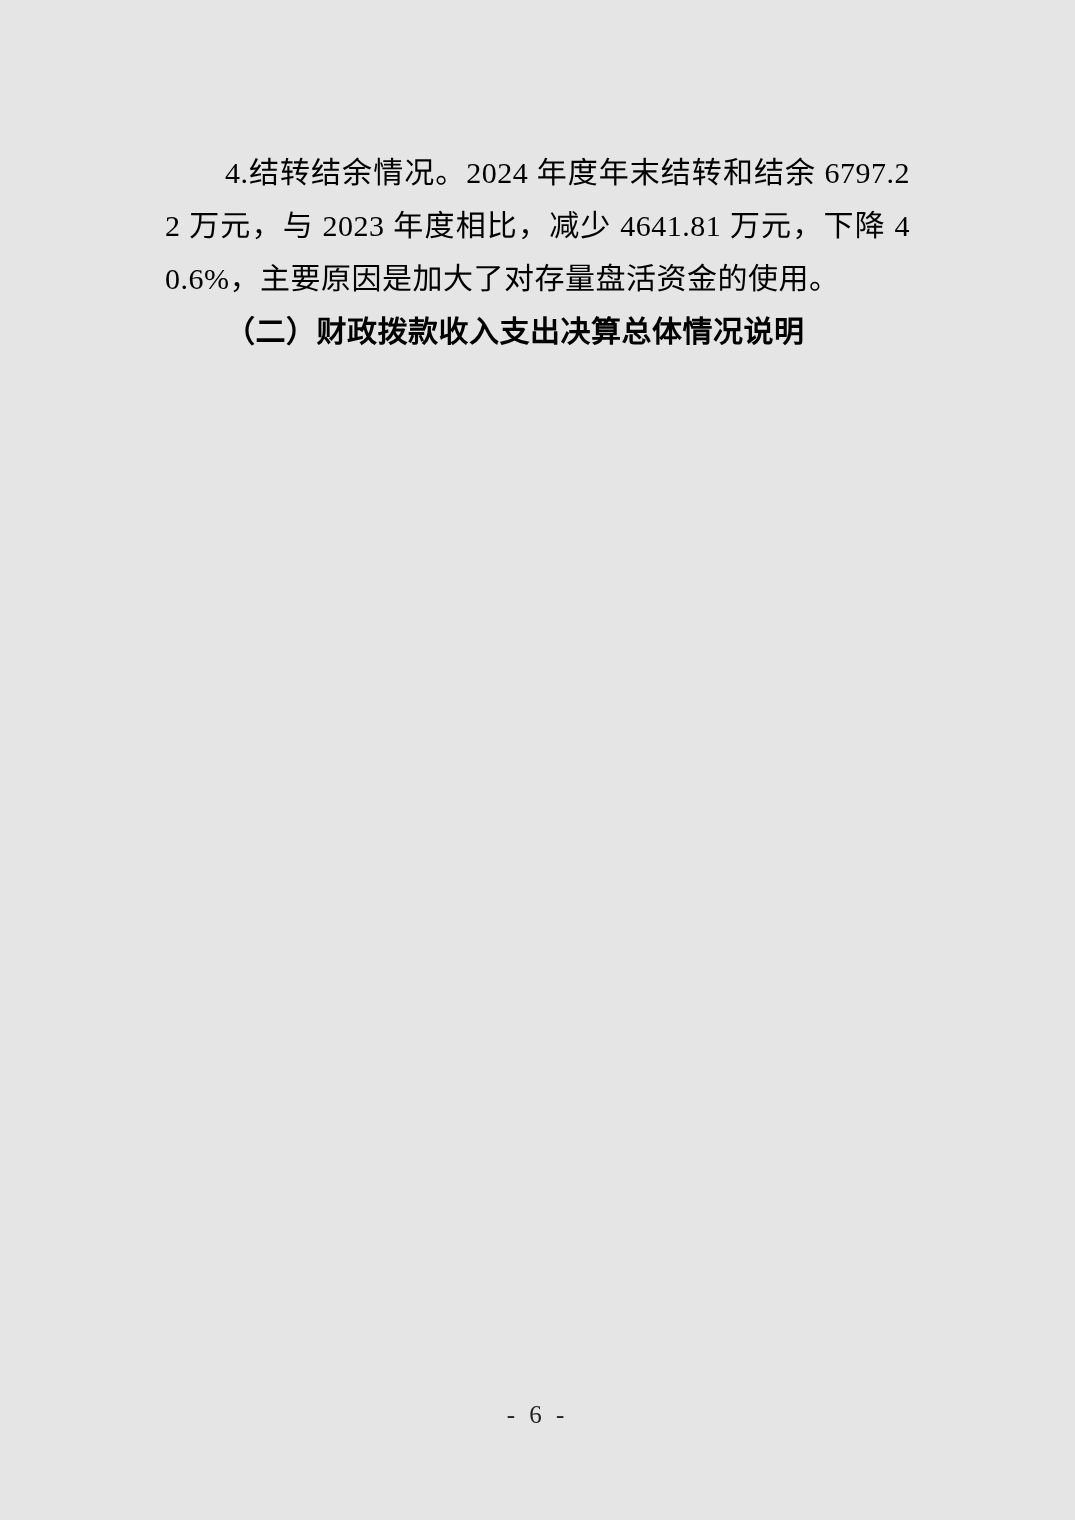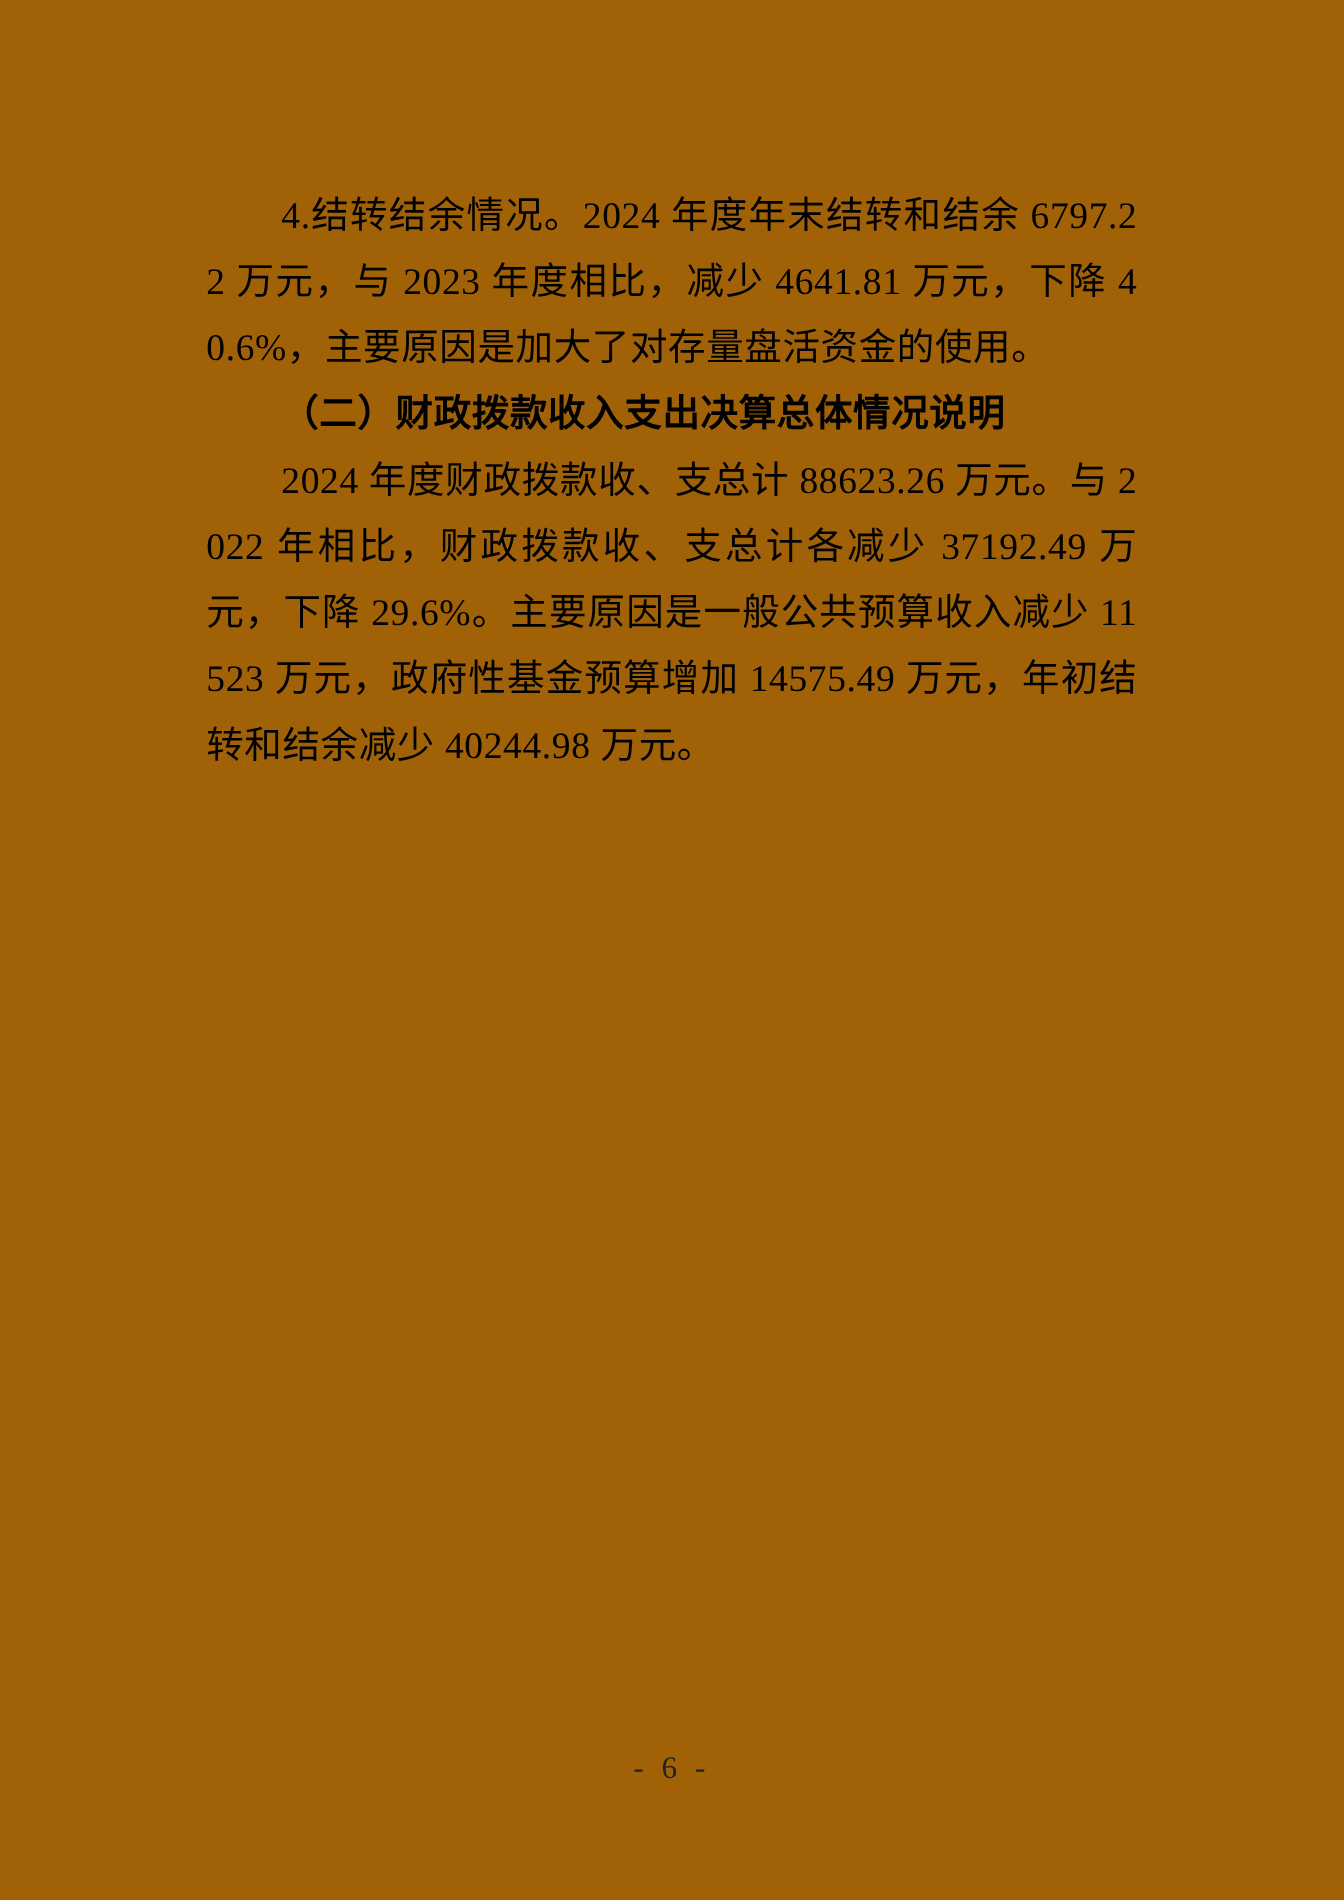--- a/index.html
+++ b/index.html
@@ -4,21 +4,21 @@
 <style>
   html, body {
     margin: 0;
     padding: 0;
     background: #ffffff;
   }
   .page {
     position: relative;
     width: 1075px;
     height: 1520px;
-    background: #a16207;
+    background: #e5e5e5;
     overflow: hidden;
     font-family: "Liberation Serif", "DejaVu Serif", serif;
     color: #000000;
   }
   .content {
     position: absolute;
     left: 165px;
     top: 146px;
     width: 745px;
   }
@@ -48,18 +48,17 @@
     color: #222222;
   }
 </style>
 </head>
 <body>
 
 <div class="page">
   <div class="content" id="content">
       <p class="body-para">4.结转结余情况。2024 年度年末结转和结余 6797.22 万元，与 2023 年度相比，减少 4641.81 万元，下降 40.6%，主要原因是加大了对存量盘活资金的使用。</p>
       <p class="heading-para">（二）财政拨款收入支出决算总体情况说明</p>
-      <p class="body-para">2024 年度财政拨款收、支总计 88623.26 万元。与 2022 年相比，财政拨款收、支总计各减少 37192.49 万元，下降 29.6%。主要原因是一般公共预算收入减少 11523 万元，政府性基金预算增加 14575.49 万元，年初结转和结余减少 40244.98 万元。</p>
     </div>
   <div class="footer">
     <span>- 6 -</span>
   </div>
 </div>
 
 </body></html>

